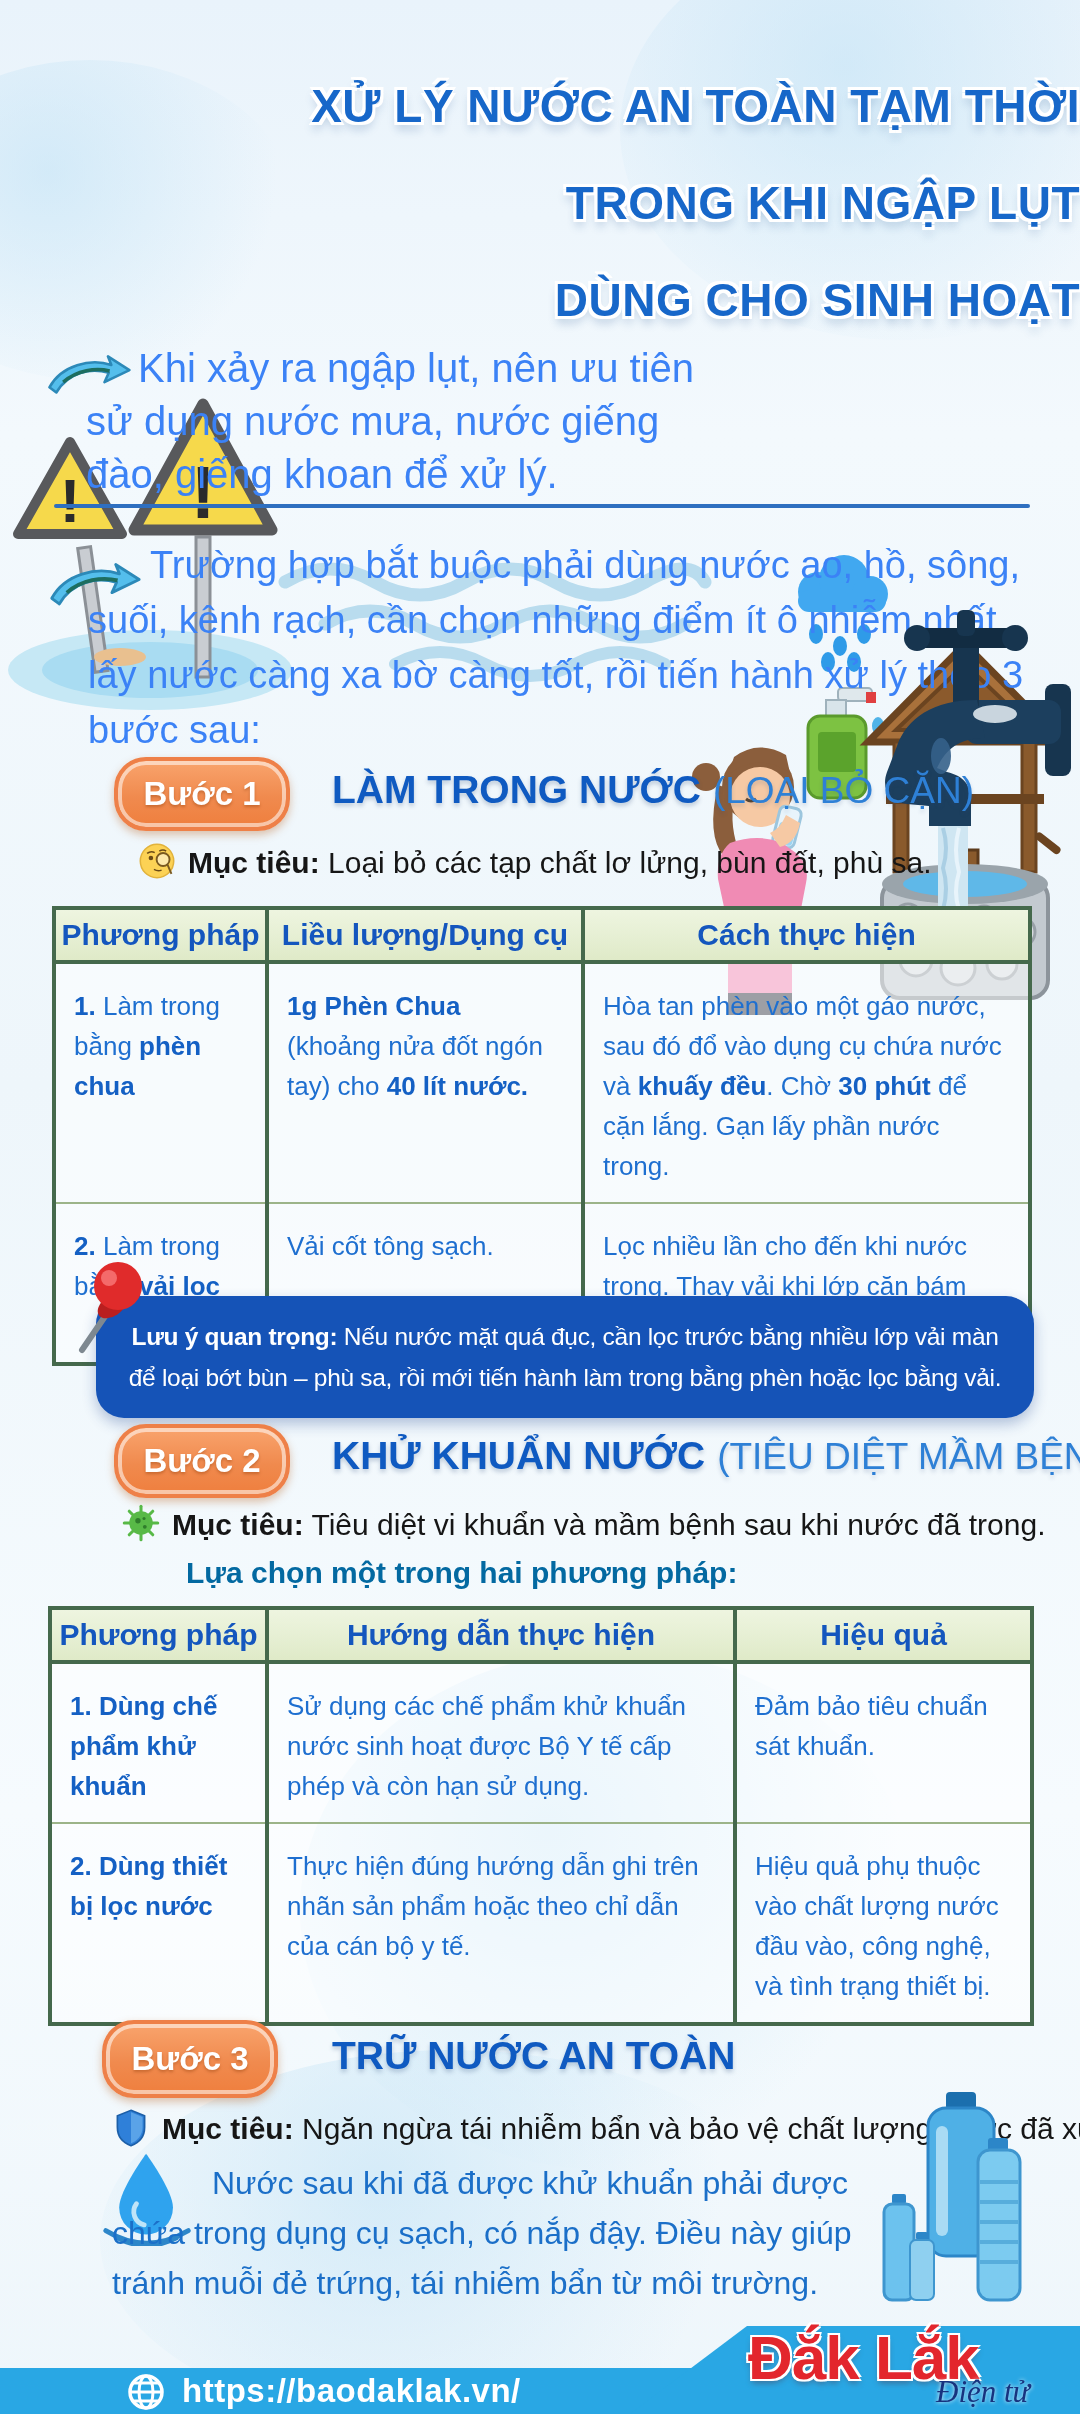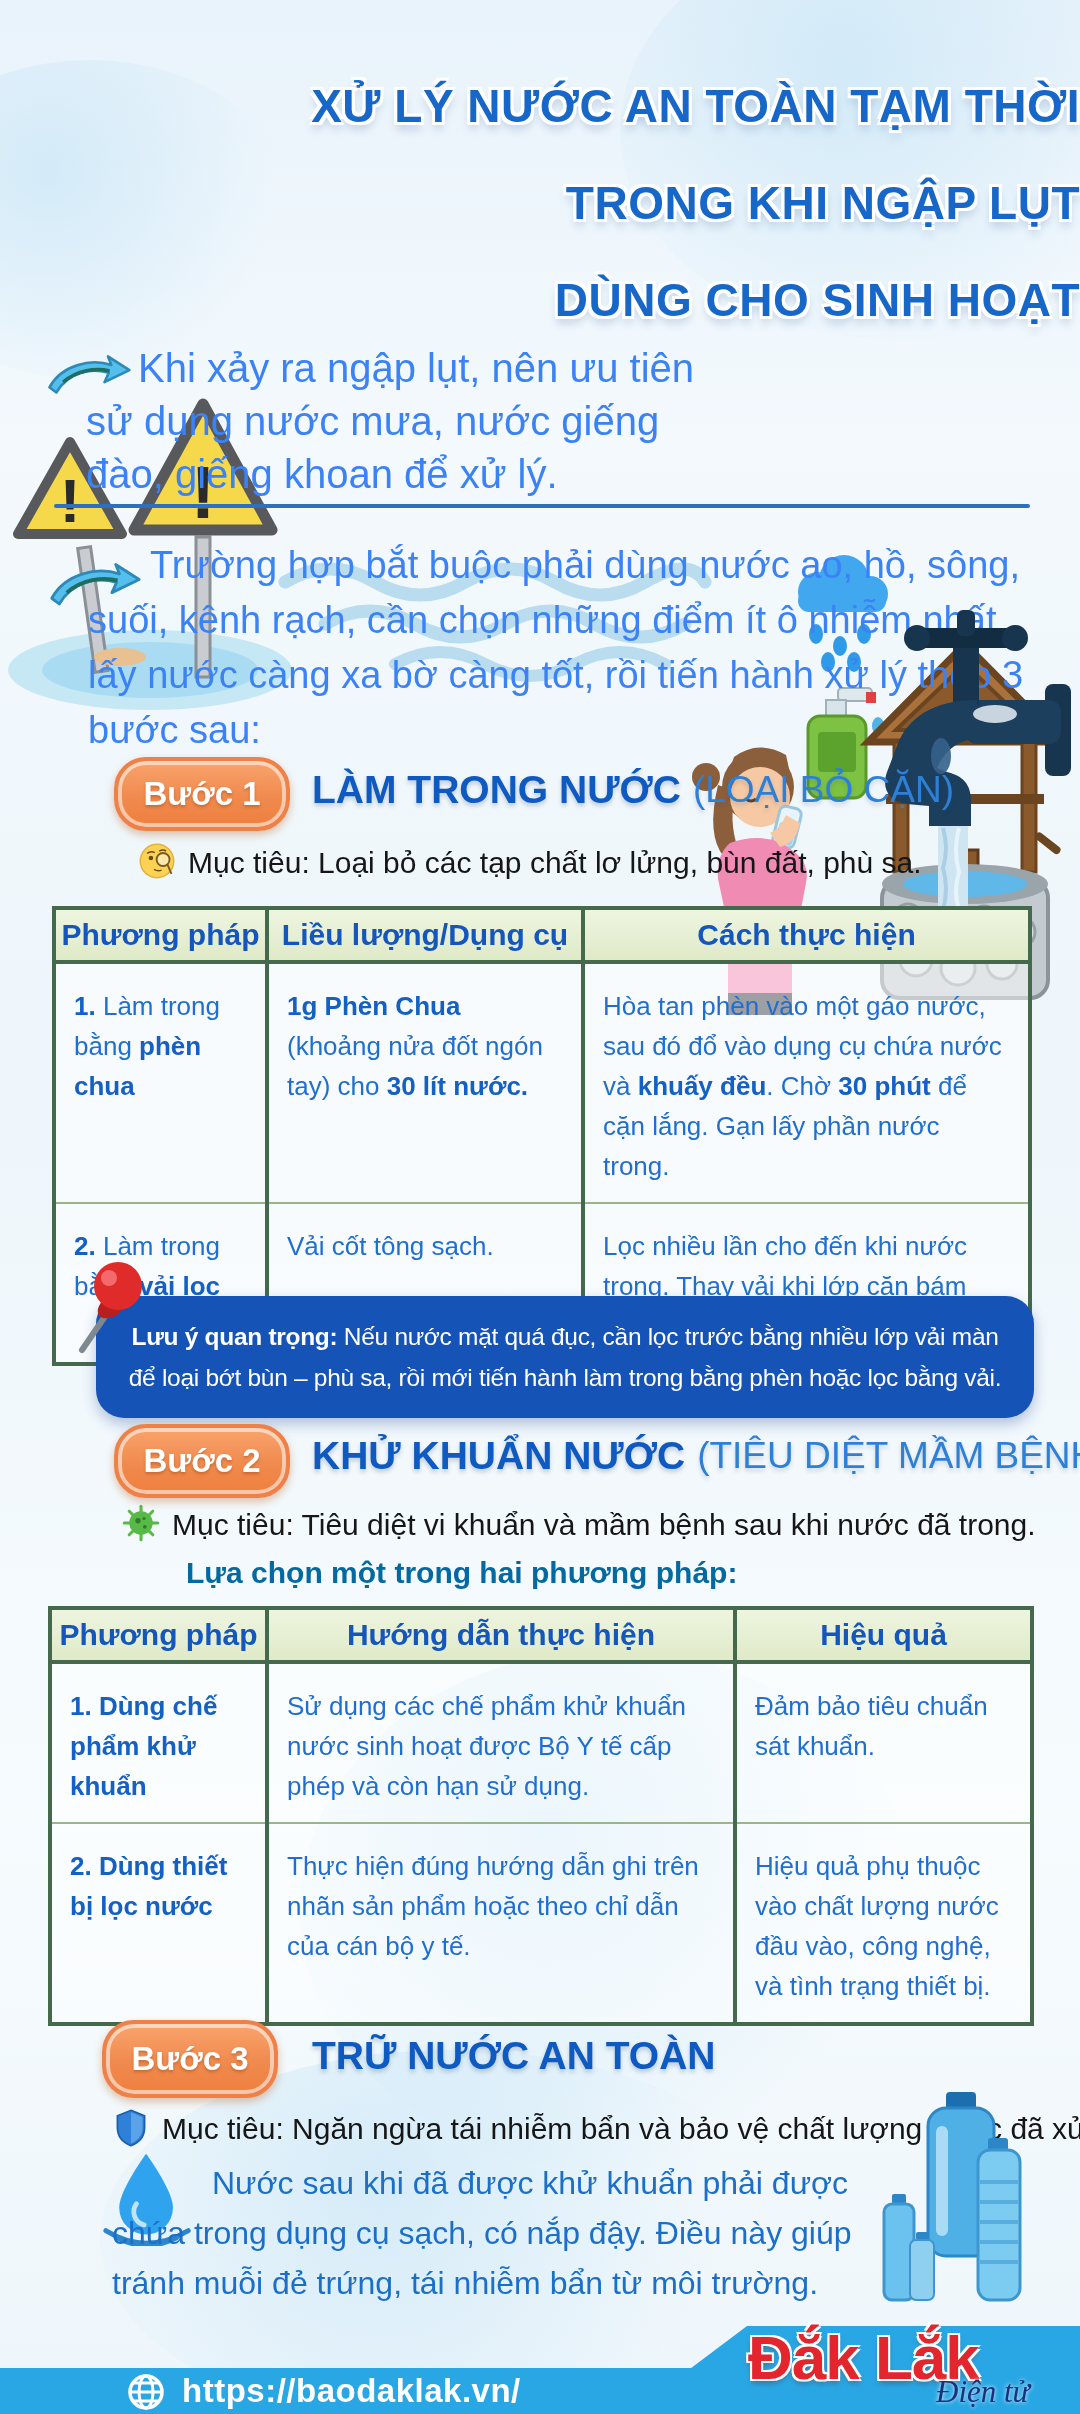--- a/index.html
+++ b/index.html
@@ -19,26 +19,26 @@
   
   .lead{font-weight:normal;color:#3b82f6;}
   .p1{left:86px;top:342px;width:640px;font-size:40px;line-height:53px;text-indent:52px;}
   .p2{left:88px;top:538px;width:942px;font-size:38px;line-height:55px;text-indent:62px;}
   .divider{left:54px;top:504px;width:976px;height:4px;background:#2e6fc0;border-radius:2px;}
   
   .badge{border-radius:32px;background:linear-gradient(180deg,#f9a46d 0%,#f08a4e 55%,#ef7f3e 100%);
     border:4px solid #ee8048;box-shadow:inset 0 0 0 4px rgba(255,255,255,.55),0 4px 9px rgba(180,90,20,.35);
     display:flex;align-items:center;justify-content:center;color:#fff;font-weight:bold;font-size:33px;
     text-shadow:0 2px 3px rgba(140,60,10,.4);}
-  .stephead{display:flex;align-items:center;white-space:nowrap;}
+  .stephead{display:flex;align-items:flex-end;white-space:nowrap;margin-left:20px;}
   .stephead .strong{font-weight:bold;font-size:39px;color:#0f5ac1;text-shadow:0 3px 4px rgba(40,70,120,.25);}
   .stephead .light{font-weight:normal;font-size:37px;color:#2e80d6;margin-left:12px;text-shadow:0 3px 4px rgba(40,70,120,.2);}
   
   .goal{font-size:30px;color:#161616;white-space:nowrap;}
-  .goal b{font-weight:normal;}
+  .goal b{font-weight:bold;}
   .goal-extra{font-size:30px;color:#0369a1;font-weight:bold;white-space:nowrap;}
   
   table.gtable{border-collapse:collapse;table-layout:fixed;background:rgba(255,255,255,.5);}
   .gtable th{background:linear-gradient(180deg,#eef5e0 0%,#dfeac8 100%);
     border:4px solid #45694c;font-size:30px;font-weight:bold;color:#1456be;padding:8px 4px;}
   .gtable td{border-left:4px solid #45694c;border-right:4px solid #45694c;border-bottom:4px solid #45694c;
     vertical-align:top;font-size:26px;line-height:40px;color:#1e6fd0;padding:22px 20px 16px 18px;}
   .gtable tr.r2 td{border-top:2px solid #9cb489;}
   .gtable td b{color:#1460c4;}
   
@@ -212,21 +212,21 @@
       <tr>
     <th>Phương pháp</th>
     <th>Liều lượng/Dụng cụ</th>
     <th>Cách thực hiện</th>
   </tr>
   <tr>
     <td style="border-bottom:none;">
       <b>1. </b><span>Làm trong bằng </span><b>phèn chua</b>
     </td>
     <td style="border-bottom:none;">
-      <b>1g Phèn Chua </b><span>(khoảng nửa đốt ngón tay) cho </span><b>30 lít nước.</b>
+      <b>1g Phèn Chua </b><span>(khoảng nửa đốt ngón tay) cho </span><b>40 lít nước.</b>
     </td>
     <td style="border-bottom:none;">
       <span>Hòa tan phèn vào một gáo nước, sau đó đổ vào dụng cụ chứa nước và </span><b>khuấy đều</b><span>. Chờ </span><b>30 phút</b><span> để cặn lắng. Gạn lấy phần nước trong.</span>
     </td>
   </tr>
   <tr class="r2">
     <td>
       <b>2. </b><span>Làm trong bằng </span><b>vải lọc</b>
     </td>
     <td>Vải cốt tông sạch.</td>

